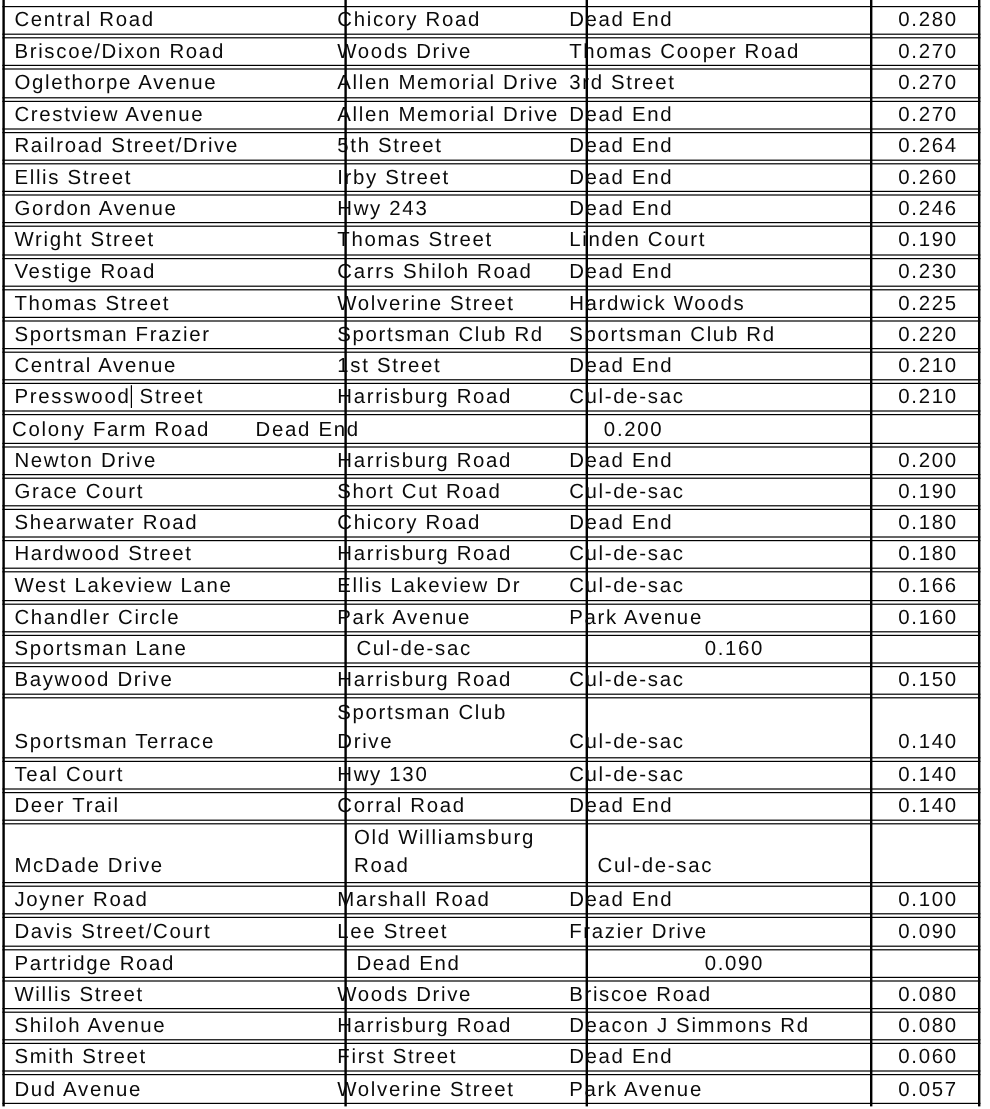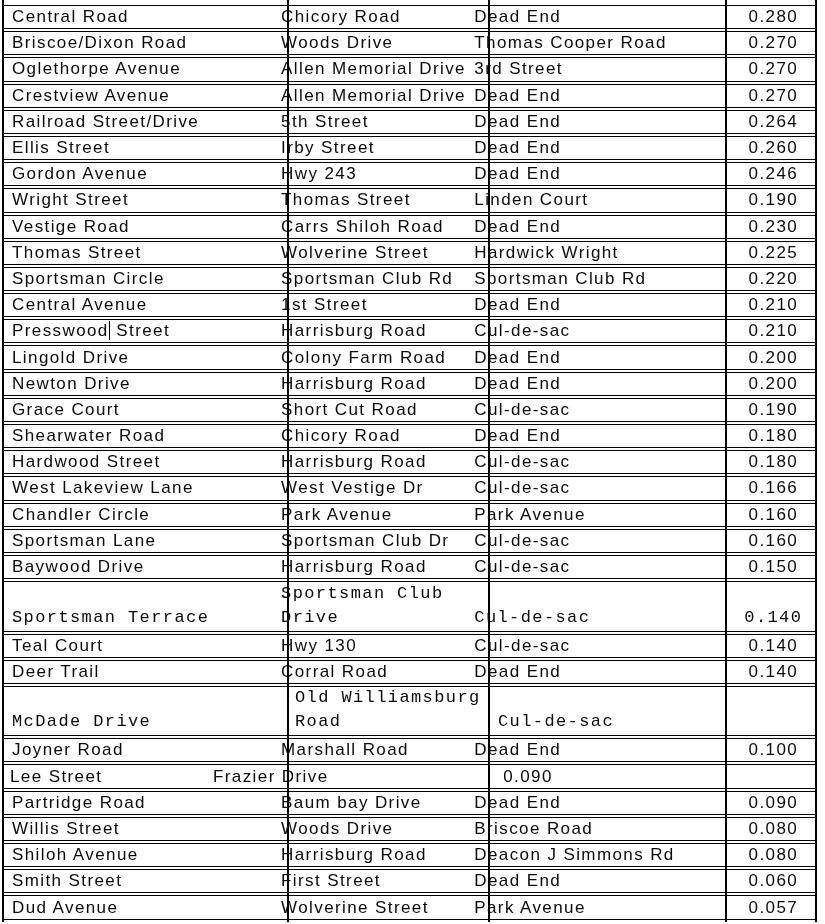--- a/index.html
+++ b/index.html
@@ -62,21 +62,20 @@
     font-size: 17px;
     letter-spacing: 1.4px;
     line-height: 24px;
     white-space: nowrap;
     overflow: hidden;
   }
   .row.tall .cell {
     align-items: flex-end;
     padding-bottom: 1px;
     white-space: normal;
-    font-family: Liberation Mono, monospace;
   }
   .c1 { width: 285px; padding-left: 10px; }
   .c2 { width: 201px; padding-left: 8px; }
   .c3 { width: 279px; padding-left: 10px; }
   .c4 { width: 92px;  justify-content: center; padding-left: 0; }
   .caret {
     display: inline-block;
     width: 1.5px;
     height: 19px;
     background: #000;
@@ -164,25 +163,25 @@
             <span>Carrs Shiloh Road</span>
           </div>
           <div class="cell c3">Dead End</div>
           <div class="cell c4">0.230</div>
         </div>
         <div class="row">
           <div class="cell c1">Thomas Street</div>
           <div class="cell c2">
             <span>Wolverine Street</span>
           </div>
-          <div class="cell c3">Hardwick Wright</div>
+          <div class="cell c3">Hardwick Woods</div>
           <div class="cell c4">0.225</div>
         </div>
         <div class="row">
-          <div class="cell c1">Sportsman Circle</div>
+          <div class="cell c1">Sportsman Frazier</div>
           <div class="cell c2">
             <span>Sportsman Club Rd</span>
           </div>
           <div class="cell c3">Sportsman Club Rd</div>
           <div class="cell c4">0.220</div>
         </div>
         <div class="row">
           <div class="cell c1">Central Avenue</div>
           <div class="cell c2">
             <span>1st Street</span>
@@ -194,21 +193,20 @@
           <div class="cell c1">
             <span><span>Presswood</span><span class="caret"></span><span>&nbsp;Street</span></span>
           </div>
           <div class="cell c2">
             <span>Harrisburg Road</span>
           </div>
           <div class="cell c3">Cul-de-sac</div>
           <div class="cell c4">0.210</div>
         </div>
         <div class="row">
-          <div class="cell c1">Lingold Drive</div>
           <div class="cell c2">
             <span>Colony Farm Road</span>
           </div>
           <div class="cell c3">Dead End</div>
           <div class="cell c4">0.200</div>
         </div>
         <div class="row">
           <div class="cell c1">Newton Drive</div>
           <div class="cell c2">
             <span>Harrisburg Road</span>
@@ -236,38 +234,35 @@
           <div class="cell c1">Hardwood Street</div>
           <div class="cell c2">
             <span>Harrisburg Road</span>
           </div>
           <div class="cell c3">Cul-de-sac</div>
           <div class="cell c4">0.180</div>
         </div>
         <div class="row">
           <div class="cell c1">West Lakeview Lane</div>
           <div class="cell c2">
-            <span>West Vestige Dr</span>
+            <span>Ellis Lakeview Dr</span>
           </div>
           <div class="cell c3">Cul-de-sac</div>
           <div class="cell c4">0.166</div>
         </div>
         <div class="row">
           <div class="cell c1">Chandler Circle</div>
           <div class="cell c2">
             <span>Park Avenue</span>
           </div>
           <div class="cell c3">Park Avenue</div>
           <div class="cell c4">0.160</div>
         </div>
         <div class="row">
           <div class="cell c1">Sportsman Lane</div>
-          <div class="cell c2">
-            <span>Sportsman Club Dr</span>
-          </div>
           <div class="cell c3">Cul-de-sac</div>
           <div class="cell c4">0.160</div>
         </div>
         <div class="row">
           <div class="cell c1">Baywood Drive</div>
           <div class="cell c2">
             <span>Harrisburg Road</span>
           </div>
           <div class="cell c3">Cul-de-sac</div>
           <div class="cell c4">0.150</div>
@@ -305,31 +300,29 @@
         </div>
         <div class="row">
           <div class="cell c1">Joyner Road</div>
           <div class="cell c2">
             <span>Marshall Road</span>
           </div>
           <div class="cell c3">Dead End</div>
           <div class="cell c4">0.100</div>
         </div>
         <div class="row">
+          <div class="cell c1">Davis Street/Court</div>
           <div class="cell c2">
             <span>Lee Street</span>
           </div>
           <div class="cell c3">Frazier Drive</div>
           <div class="cell c4">0.090</div>
         </div>
         <div class="row">
           <div class="cell c1">Partridge Road</div>
-          <div class="cell c2">
-            <span>Baum bay Drive</span>
-          </div>
           <div class="cell c3">Dead End</div>
           <div class="cell c4">0.090</div>
         </div>
         <div class="row">
           <div class="cell c1">Willis Street</div>
           <div class="cell c2">
             <span>Woods Drive</span>
           </div>
           <div class="cell c3">Briscoe Road</div>
           <div class="cell c4">0.080</div>

